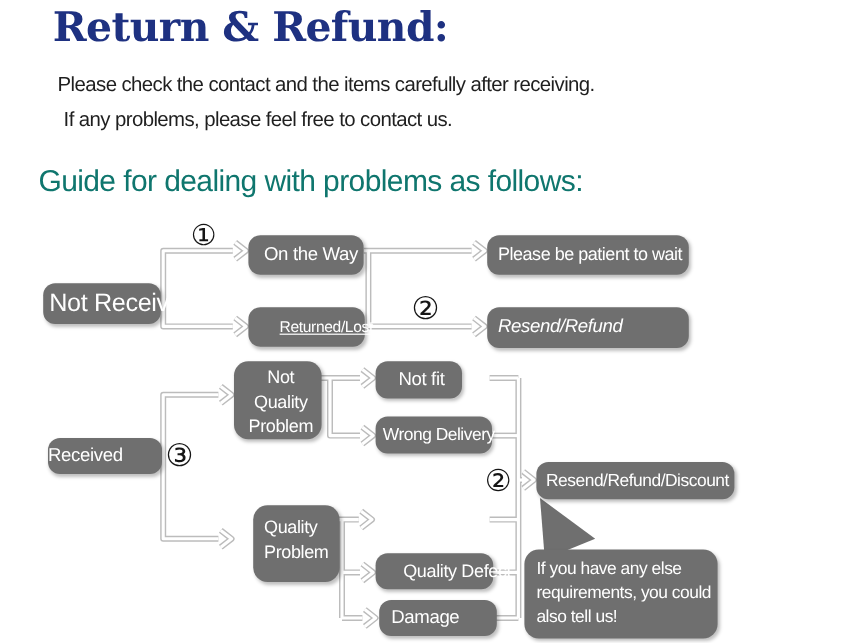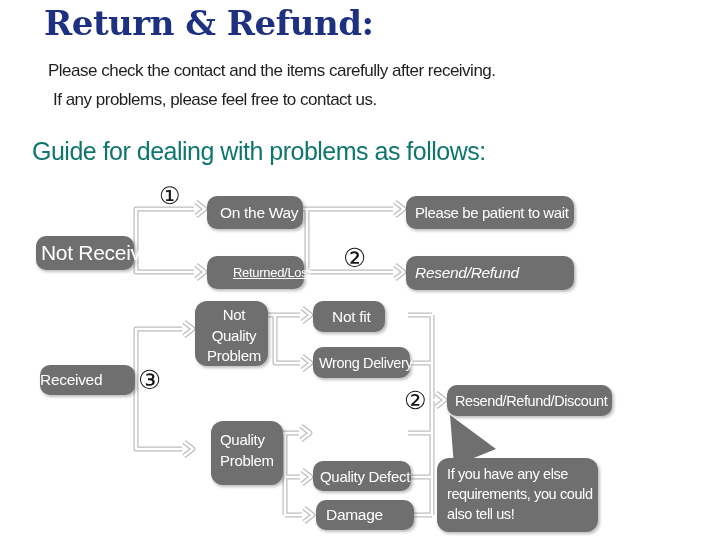--- a/index.html
+++ b/index.html
@@ -40,21 +40,21 @@
   .n-on-the-way  {left:207px;top:196px;width:96px; height:33px;padding-left:13px;font-size:15.5px;}
   .n-returned-lost{left:207px;top:256px;width:97px;height:33px;padding-left:26px; font-size:13px;text-decoration:underline;}
   .n-be-patient  {left:406px;top:196px;width:168px;height:33px;padding-left:9px; font-size:15px;letter-spacing:-0.4px;}
   .n-resend-refund{left:406px;top:256px;width:168px;height:34px;padding-left:9px;font-size:15.5px;font-style:italic;}
   .n-nqp         {left:195px;top:301px;width:73px; height:65px;padding:4px 4px 0 9px;font-size:15px;text-align:center;}
   .n-not-fit     {left:313px;top:301px;width:72px; height:31px;padding-left:19px;font-size:15.5px;}
   .n-wrong-delivery{left:313px;top:347px;width:97px;height:31px;padding-left:6px;font-size:14.5px;letter-spacing:-0.4px;}
   .n-received    {left:40px; top:365px;width:95px; height:30px;font-size:15.5px;}
   .n-qp          {left:195px;top:421px;width:72px; height:64px;padding:9px 3px 0 9px;font-size:15px;margin-left:16px;}
   .n-color-difference{left:312px;top:417px;width:97px;height:32px;padding-left:6px;font-size:14px;letter-spacing:-0.4px;}
-  .n-quality-defect{left:313px;top:461px;width:98px;height:30px;padding-left:7px;font-size:15px;}
+  .n-quality-defect{left:313px;top:461px;width:98px;height:30px;padding-left:23px;font-size:15px;}
   .n-damage      {left:316px;top:500px;width:98px; height:30px;padding-left:10px;font-size:15.5px;}
   .n-rrd         {left:447px;top:385px;width:165px;height:31px;padding-left:8px;font-size:14.5px;letter-spacing:-0.4px;}
   .bubble{
     left:437px;top:458px;width:161px;height:74px;
     padding:6px 5px 0 10px;font-size:14.5px;letter-spacing:-0.4px;line-height:1.35;
   }
   
   .marker{
     position:absolute;z-index:3;color:#151515;
     font-family:"DejaVu Sans",sans-serif;

